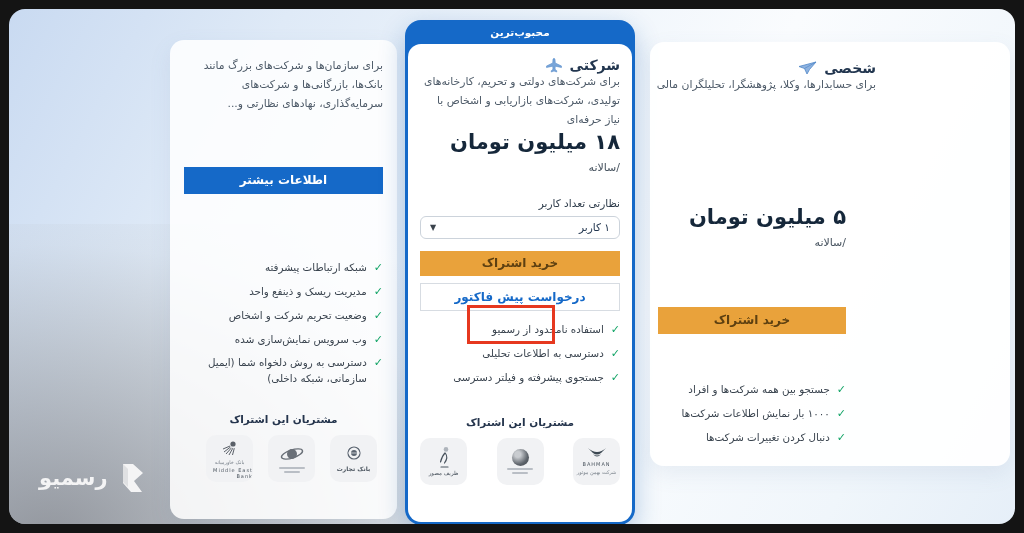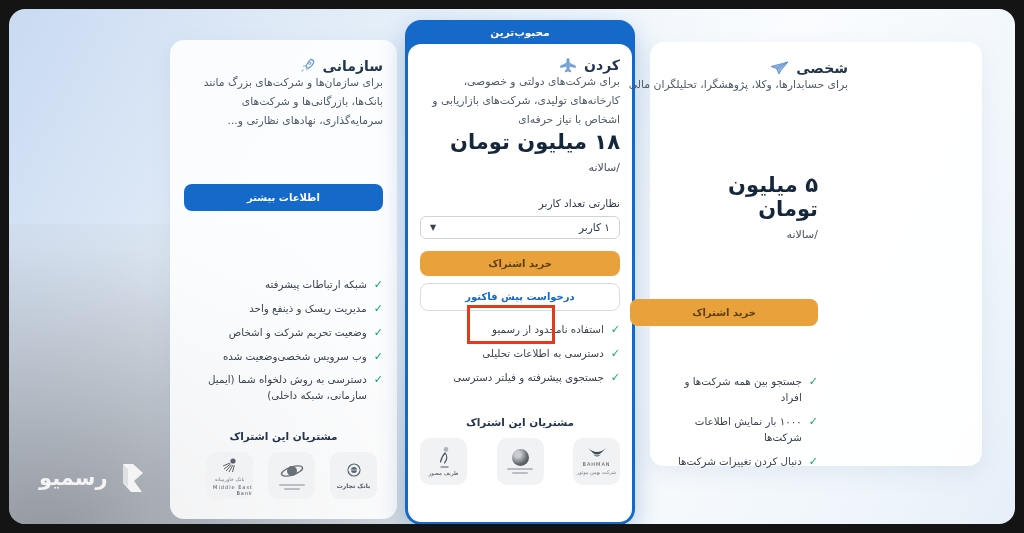--- a/index.html
+++ b/index.html
@@ -13,34 +13,34 @@
   .gray-vignette {
     position:absolute; left:-60px; bottom:-80px; width:560px; height:380px; pointer-events:none;
     background: radial-gradient(ellipse at 18% 82%, rgba(100,100,104,0.62), rgba(140,142,146,0.38) 42%, rgba(185,190,196,0.16) 66%, rgba(185,190,196,0) 82%);
   }
 
   .card { position:absolute; direction:rtl; text-align:right; border-radius:14px; background:rgba(255,255,255,0.86); box-shadow:0 8px 22px rgba(90,120,160,0.10); }
 
   
   .card-org { left:161px; top:31px; width:227px; height:479px; padding:17px 14px; }
   
-  .card-personal { left:641px; top:33px; width:332px; height:424px; padding:18px 134px 16px 16px; background:rgba(255,255,255,0.93); }
+  .card-personal { left:641px; top:33px; width:360px; height:424px; padding:18px 134px 16px 16px; background:rgba(255,255,255,0.93); }
   
   .popular-wrap { position:absolute; left:396px; top:11px; width:230px; height:505px; background:#1569c8; border-radius:16px; box-shadow:0 10px 26px rgba(21,90,170,0.30); }
   .popular-badge { height:24px; display:flex; align-items:center; justify-content:center; color:#ffffff; font-size:10.5px; font-weight:bold; direction:rtl; }
   .card-corp { position:absolute; left:3px; right:3px; top:24px; bottom:3px; background:#ffffff; border-radius:13px; padding:13px 12px; direction:rtl; text-align:right; }
 
   .title-row { display:flex; align-items:center; gap:7px; }
   .plan-title { font-size:14px; font-weight:bold; color:#22364f; }
   .plan-desc { margin-top:0; font-size:10.8px; line-height:1.75; color:#4d5a68; }
 
   .price { font-size:21px; font-weight:bold; color:#15273a; letter-spacing:0; }
   .period { margin-top:7px; font-size:11px; color:#47535f; }
 
-  .btn { width:100%; border:none; border-radius:8px; display:flex; align-items:center; justify-content:center; font-family:inherit; font-size:10px; font-weight:bold; cursor:pointer; }
+  .btn { width:100%; border:none; border-radius:0; display:flex; align-items:center; justify-content:center; font-family:inherit; font-size:12px; font-weight:bold; cursor:pointer; }
   .btn-blue   { background:#1569c8; color:#ffffff; height:27px; }
   .btn-orange { background:#e9a23b; color:#5d4011; height:25px; }
   .btn-outline{ background:#ffffff; color:#1569c8; height:28px; border:1px solid #d7dce2; font-weight:bold; }
 
   .select-label { font-size:10.5px; color:#2d3b4a; }
   .select-box { margin-top:7px; height:23px; background:#fff; border:1px solid #ccd3db; border-radius:6px; display:flex; align-items:center; justify-content:space-between; padding:0 9px; font-size:10.5px; color:#22364f; cursor:pointer; }
   .chevron { font-size:8px; color:#3a434c; }
 
   .features { list-style:none; }
   .feature { display:flex; align-items:flex-start; gap:7px; font-size:10.3px; color:#39434e; line-height:1.55; margin-bottom:8px; }
@@ -66,50 +66,40 @@
 
   svg { display:block; }
 </style>
 </head>
 <body>
 
 <div class="screen">
   <div class="gray-vignette"></div>
 
   <div class="card card-org">
-    <div class="title-row">
-      <span class="plan-title">سازمانی</span>
-      <span>
-        <svg width="17" height="17" viewBox="0 0 18 18" fill="none">
-          <path d="M12.5 2.5c2 .3 3 1.3 3.2 3.2-1.5 3.2-3.6 5.4-6.5 6.6l-2-2c1.2-2.9 3.3-6.3 5.3-7.8z" stroke="#5c90d2" stroke-width="1.2"></path>
-          <circle cx="11.4" cy="6.6" r="1.2" stroke="#5c90d2" stroke-width="1"></circle>
-          <path d="M7 9l-2.6.8M9 11l-.8 2.6M4.5 13.5l-1.5 1.5" stroke="#9dbde4" stroke-width="1.2" stroke-linecap="round"></path>
-        </svg>
-      </span>
-    </div>
     <p class="plan-desc">برای سازمان‌ها و شرکت‌های بزرگ مانند بانک‌ها، بازرگانی‌ها و شرکت‌های سرمایه‌گذاری، نهادهای نظارتی و...</p>
 
     <button class="btn btn-blue" style="margin-top:53px">اطلاعات بیشتر</button>
 
     <ul class="features" style="margin-top:66px">
       <li class="feature">
           <span class="check">✓</span>
           <span>شبکه ارتباطات پیشرفته</span>
         </li>
       <li class="feature">
           <span class="check">✓</span>
           <span>مدیریت ریسک و ذینفع واحد</span>
         </li>
       <li class="feature">
           <span class="check">✓</span>
           <span>وضعیت تحریم شرکت و اشخاص</span>
         </li>
       <li class="feature">
           <span class="check">✓</span>
-          <span>وب سرویس شخصی‌وضعیت شده</span>
+          <span>وب سرویس نمایش‌سازی شده</span>
         </li>
       <li class="feature">
           <span class="check">✓</span>
           <span>دسترسی به روش دلخواه شما (ایمیل سازمانی، شبکه داخلی)</span>
         </li>
     </ul>
 
     <div class="cust-label" style="margin-top:26px">مشتریان این اشتراک</div>
     <div class="logo-row" style="padding:0 6px 0 22px">
       <div class="logo-sq">
@@ -138,28 +128,28 @@
         <span class="cap-fa">بانک خاورمیانه</span>
         <span class="cap-en">Middle East Bank</span>
       </div>
     </div>
   </div>
 
   <div class="popular-wrap">
     <div class="popular-badge">محبوب‌ترین</div>
     <div class="card-corp">
       <div class="title-row">
-        <span class="plan-title">کردن</span>
+        <span class="plan-title">شرکتی</span>
         <span>
           <svg width="18" height="16" viewBox="0 0 20 18">
             <path d="M10 1.5c.8 0 1.3 1.2 1.3 3l.1 2.2 7 3.4v1.8l-7-1.6-.2 3.6 1.9 1.6v1.4L10 15.8l-3.1 1.1v-1.4l1.9-1.6-.2-3.6-7 1.6v-1.8l7-3.4.1-2.2c0-1.8.5-3 1.3-3z" fill="#7aa6d9" stroke="#4f86c8" stroke-width="0.6"></path>
           </svg>
         </span>
       </div>
-      <p class="plan-desc">برای شرکت‌های دولتی و خصوصی، کارخانه‌های تولیدی، شرکت‌های بازاریابی و اشخاص با نیاز حرفه‌ای</p>
+      <p class="plan-desc">برای شرکت‌های دولتی و تحریم، کارخانه‌های تولیدی، شرکت‌های بازاریابی و اشخاص با نیاز حرفه‌ای</p>
 
       <div class="price" style="">۱۸ میلیون تومان</div>
       <div class="period">/سالانه</div>
 
       <div class="select-label" style="margin-top:23px">نظارتی تعداد کاربر</div>
       <div class="select-box">
         <span>۱ کاربر</span>
         <span class="chevron">▼</span>
       </div>
 
@@ -212,21 +202,21 @@
       <span class="plan-title">شخصی</span>
       <span>
         <svg width="19" height="15" viewBox="0 0 19 15">
           <path d="M18 1L1 5.5l5.5 2L9 13l2.5-4.5L18 1z" fill="#8fb3e0" stroke="#4f86c8" stroke-width="0.8" stroke-linejoin="round"></path>
           <path d="M6.5 7.5L18 1" stroke="#4f86c8" stroke-width="0.7"></path>
         </svg>
       </span>
     </div>
     <p class="plan-desc" style="white-space:nowrap">برای حسابدارها، وکلا، پژوهشگرا، تحلیلگران مالی</p>
 
-    <div class="price shift" style="margin-top:78px">۵ میلیون تومان</div>
+    <div class="price shift" style="margin-top:110px">۵ میلیون تومان</div>
     <div class="period shift">/سالانه</div>
 
     <button class="btn btn-orange shift" style="margin-top:58px">خرید اشتراک</button>
 
     <ul class="features shift" style="margin-top:48px">
       <li class="feature" style="justify-content:flex-start">
           <span class="check">✓</span>
           <span>جستجو بین همه شرکت‌ها و افراد</span>
         </li>
       <li class="feature">

